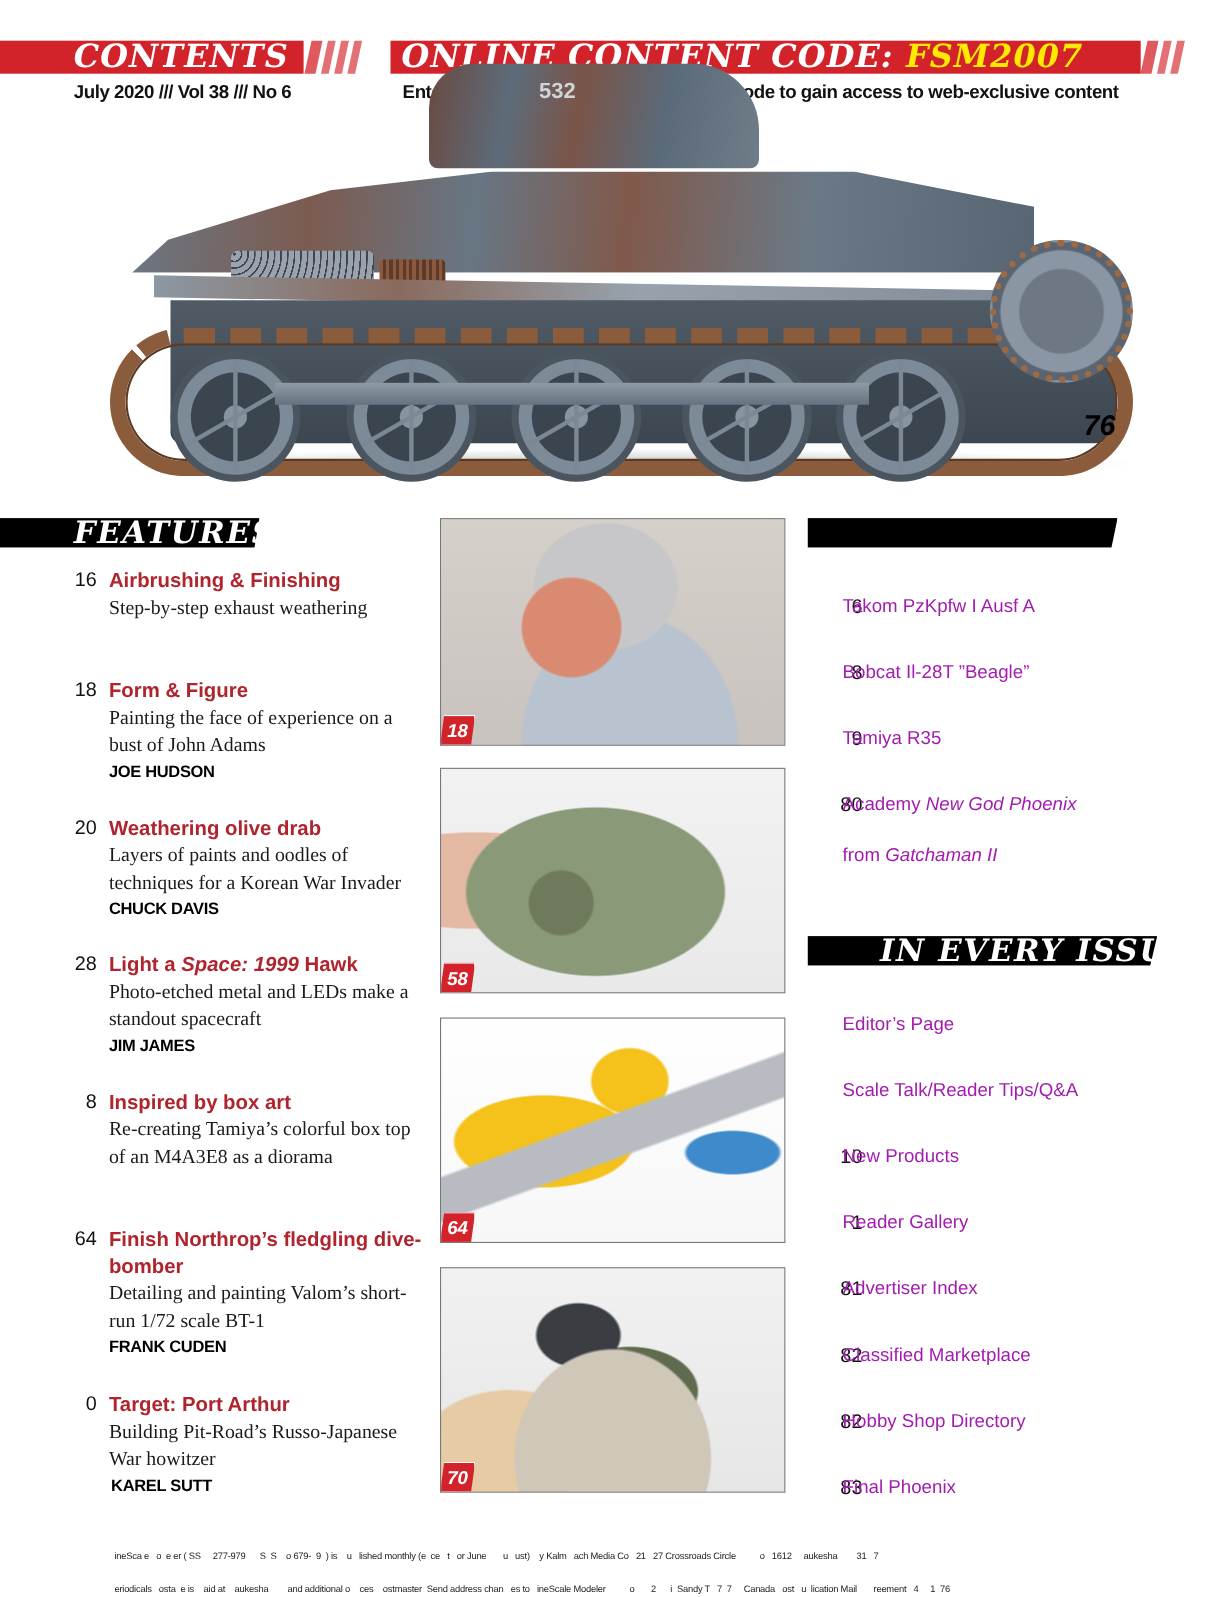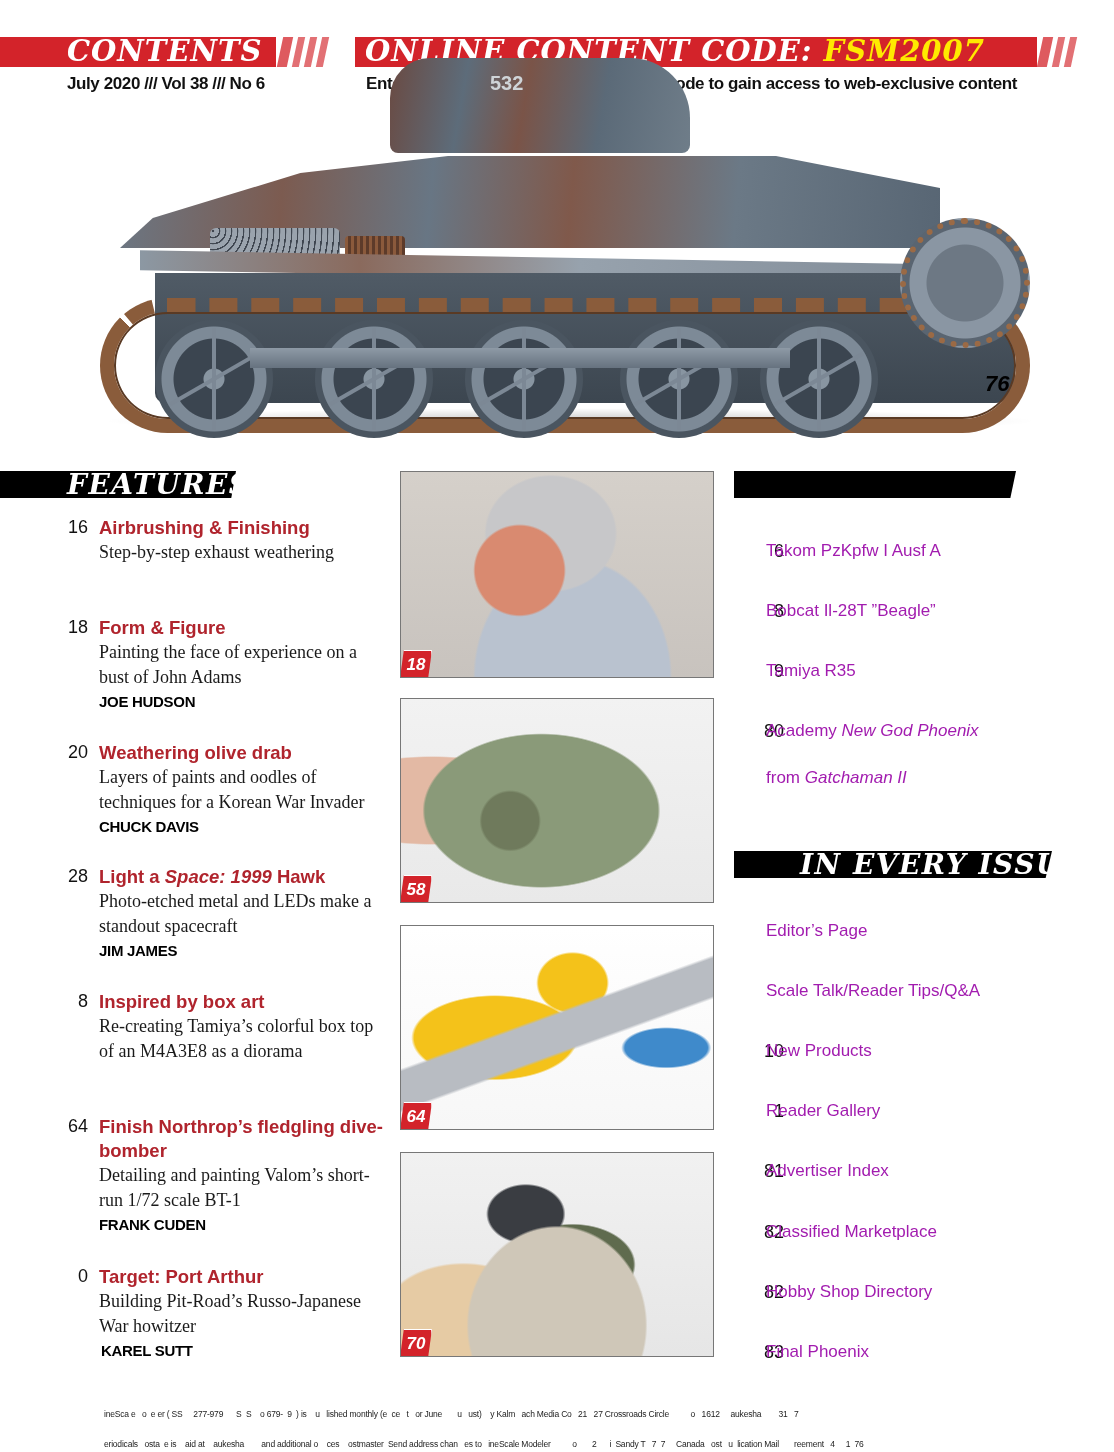--- a/index.html
+++ b/index.html
@@ -24,21 +24,21 @@
   .grille { position: absolute; left: 150px; top: 170px; width: 130px; height: 42px; border-radius: 6px; background: repeating-radial-gradient(circle at 3px 3px,#3f4650 0 1.2px,#9aa3ad 1.6px 6px); }
   .spring { position: absolute; left: 285px; top: 178px; width: 60px; height: 26px; background: repeating-linear-gradient(90deg,#8b5a3c 0 3px,#5d3b2a 3px 6px); border-radius: 4px; }
   .fender { position: absolute; left: 80px; top: 200px; width: 880px; height: 20px; background: linear-gradient(90deg,#8c98a3,#8a6a5d 25%,#97a2ad 50%,#7d8894 100%); transform: skewY(1deg); }
   .hull { position: absolute; left: 95px; top: 215px; width: 860px; height: 130px; background: linear-gradient(180deg,#505b66,#3c4650); border-radius: 0 30px 20px 10px; }
   .track { position: absolute; left: 40px; top: 240px; width: 930px; height: 135px; border-radius: 70px; border: 14px solid #8a5c3b; border-style: dashed solid solid solid; box-shadow: inset 0 0 0 2px #5a3a24; }
   .wheel { position: absolute; top: 262px; width: 118px; height: 118px; border-radius: 50%; background: radial-gradient(circle,#8895a1 0 10px,#3b4550 11px 40px,#7d8a97 41px 52px,#4a5560 53px); }
   .wheel::before, .wheel::after { content: ""; position: absolute; left: 57px; top: 8px; width: 4px; height: 102px; background: #7c8895; }
   .wheel::after { transform: rotate(60deg); }
   .sprocket { position: absolute; left: 840px; top: 160px; width: 130px; height: 130px; border-radius: 50%; background: radial-gradient(circle,#6d7884 0 38px,#8a96a3 39px 55px,#5a6571 56px); border: 6px dotted #9b6a45; }
   .beam { position: absolute; left: 190px; top: 290px; width: 540px; height: 20px; background: linear-gradient(180deg,#8e9aa6,#66727f); }
-  .page76 { position: absolute; left: 985px; top: 371px; font-weight: bold; font-style: italic; font-size: 22px; color: #000; }
+  .page76 { position: absolute; left: 985px; top: 371px; font-weight: bold; font-style: italic; font-size: 26px; color: #000; }
 
   
   .sec { position: absolute; height: 27px; background: #000; clip-path: polygon(0 0,100% 0,98% 100%,0 100%); }
   .sec-label { position: absolute; font-family: "DejaVu Serif", serif; font-weight: bold; font-style: italic; font-size: 28px; color: #fff; letter-spacing: 1.5px; line-height: 27px; white-space: nowrap; }
 
   
   .feat { position: absolute; left: 0; width: 390px; }
   .feat .num { position: absolute; right: 302px; top: 0; font-size: 18px; line-height: 22px; color: #111; }
   .feat .title { position: absolute; left: 99px; top: 0; width: 290px; font-weight: bold; font-size: 18.5px; line-height: 24px; color: #b0242d; }
   .feat .desc { font-family: "Liberation Serif", serif; font-size: 18px; line-height: 25px; color: #1a1a1a; }

